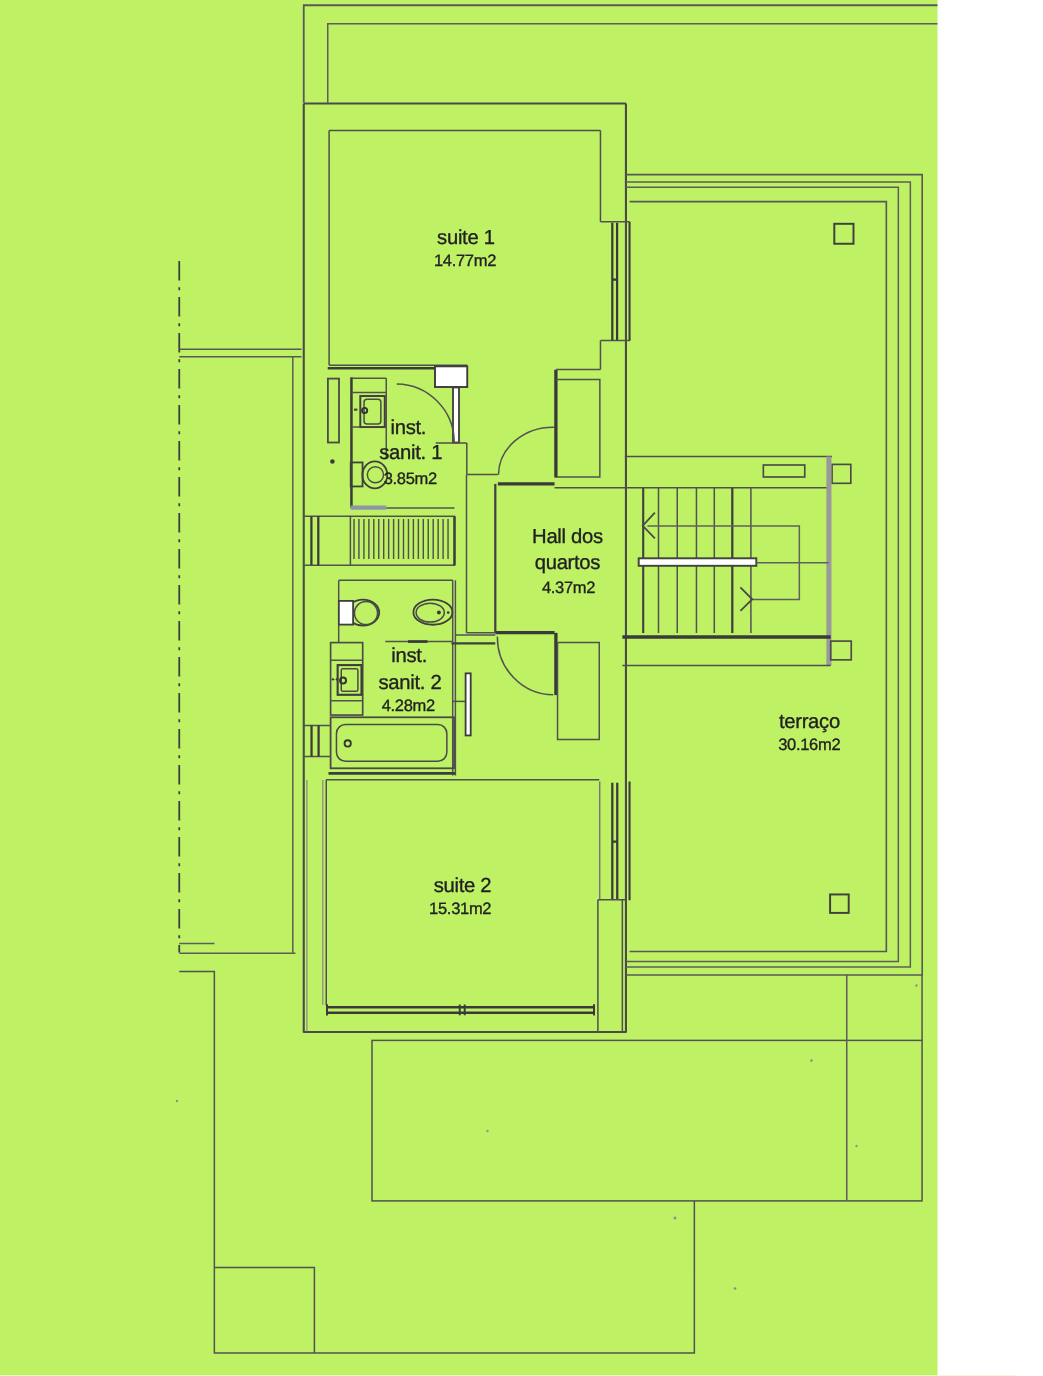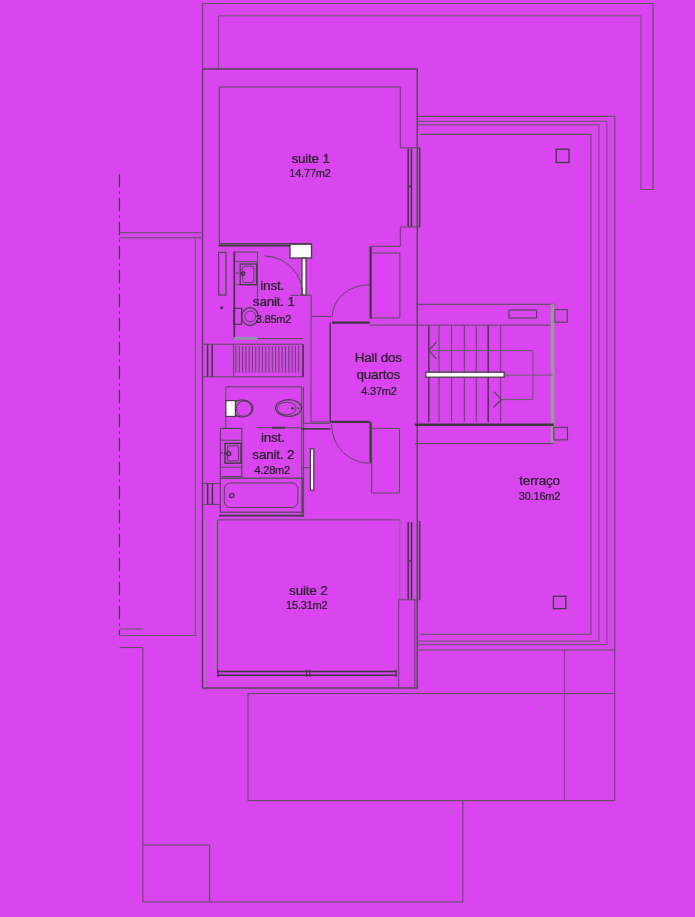--- a/index.html
+++ b/index.html
@@ -1,16 +1,16 @@
 <!DOCTYPE html>
 <html><head>
 <meta charset="utf-8">
 <style>
 html,body{margin:0;padding:0;background:#ffffff;}
-#plan{position:relative;width:695px;height:917px;background:#d946ef;overflow:hidden;text-align:right;}
+#plan{position:relative;width:625px;height:917px;background:#bef264;overflow:hidden;text-align:right;}
 text{font-family:"Liberation Sans",sans-serif;fill:#202020;}
 </style>
 </head>
 <body>
 <div id="plan">
 <svg width="695" height="917" viewBox="0 0 695 917">
 <g fill="none" stroke="#4d4d4d" stroke-width="1" stroke-linecap="butt">
 
 <path d="M202.5,68.5 V3.5 H653 V190" stroke="#585858" stroke-width="1.2"></path>
 

